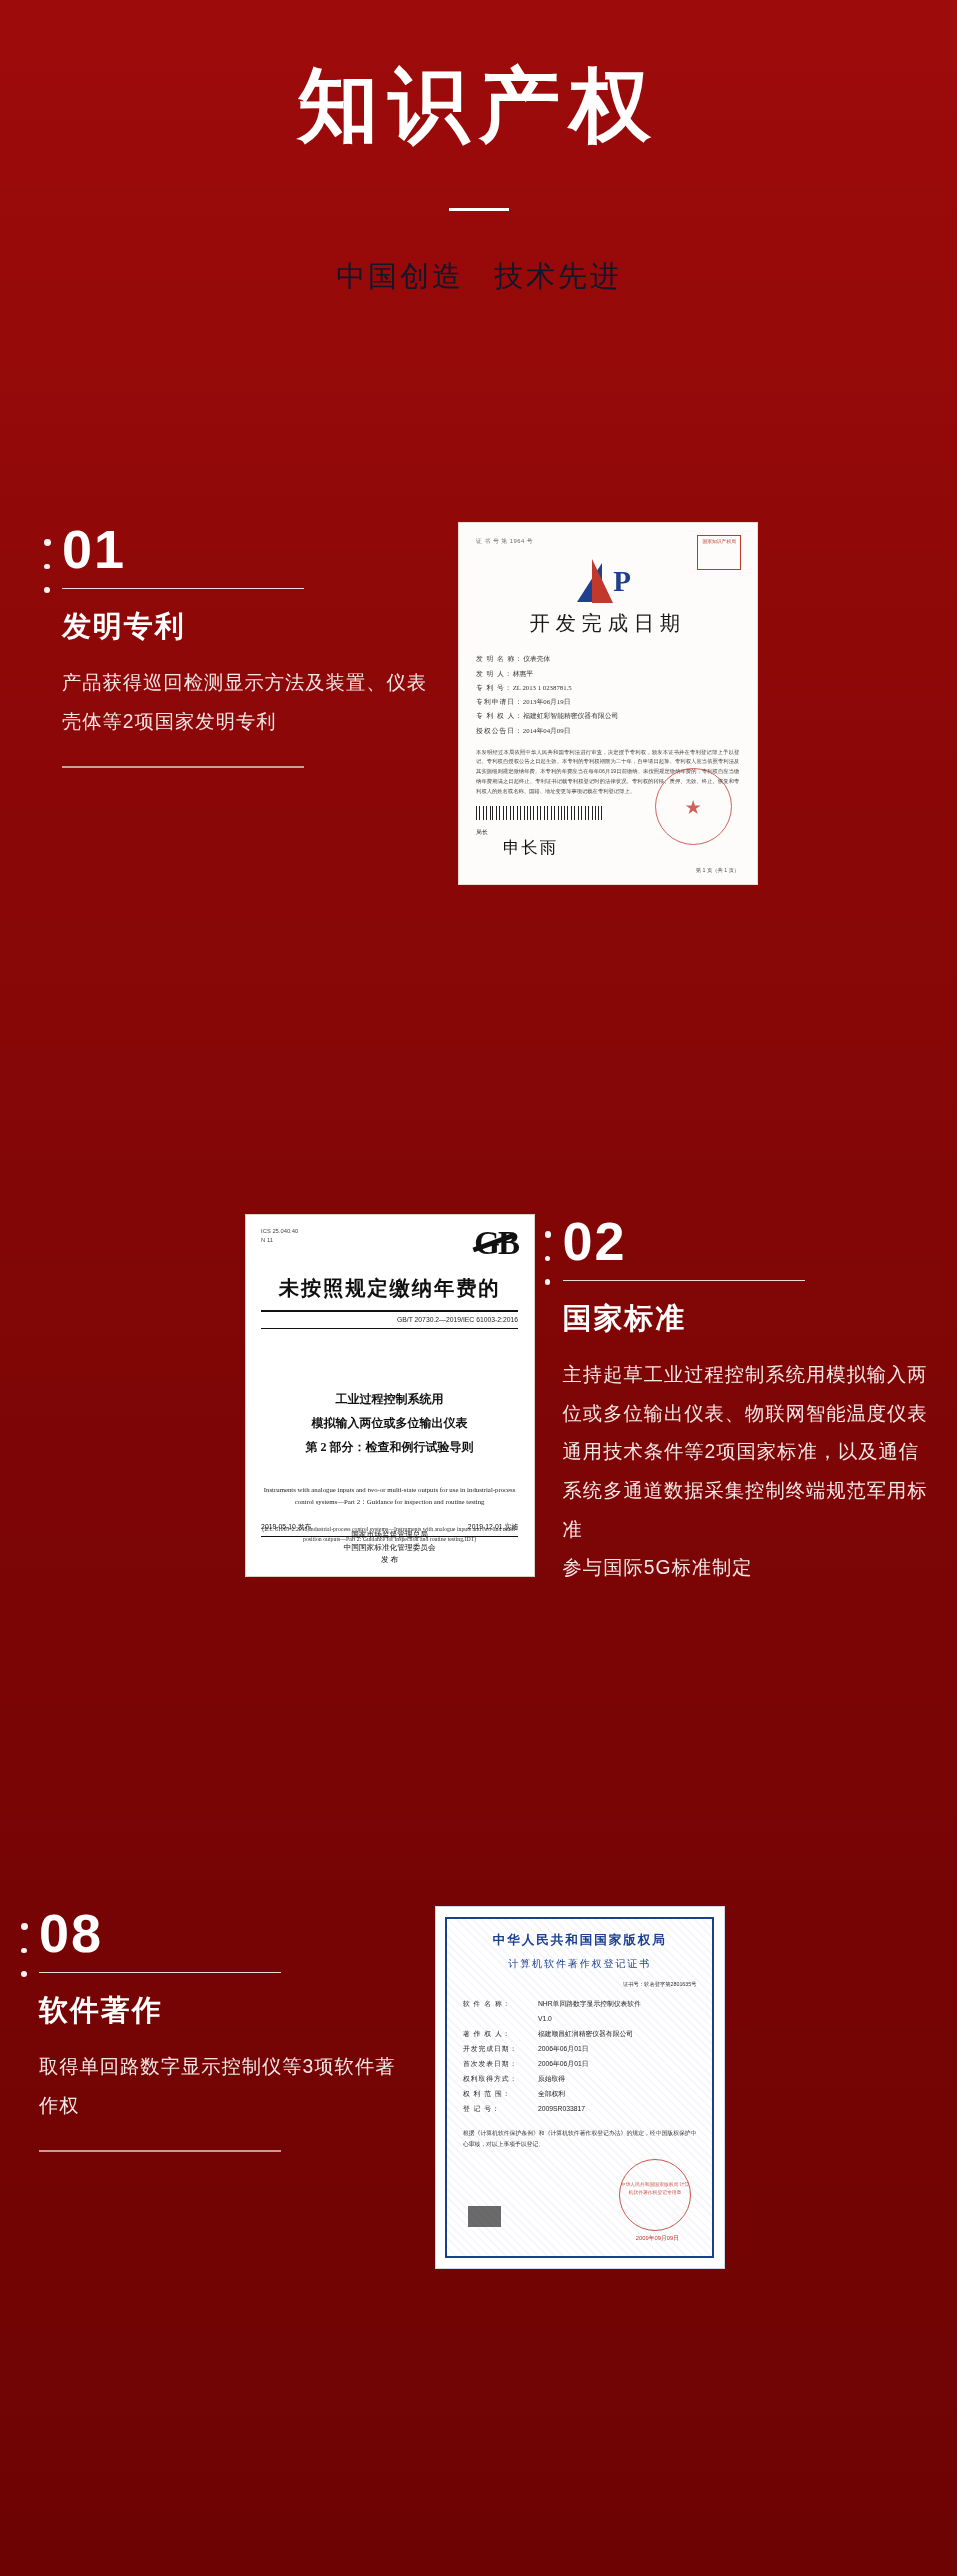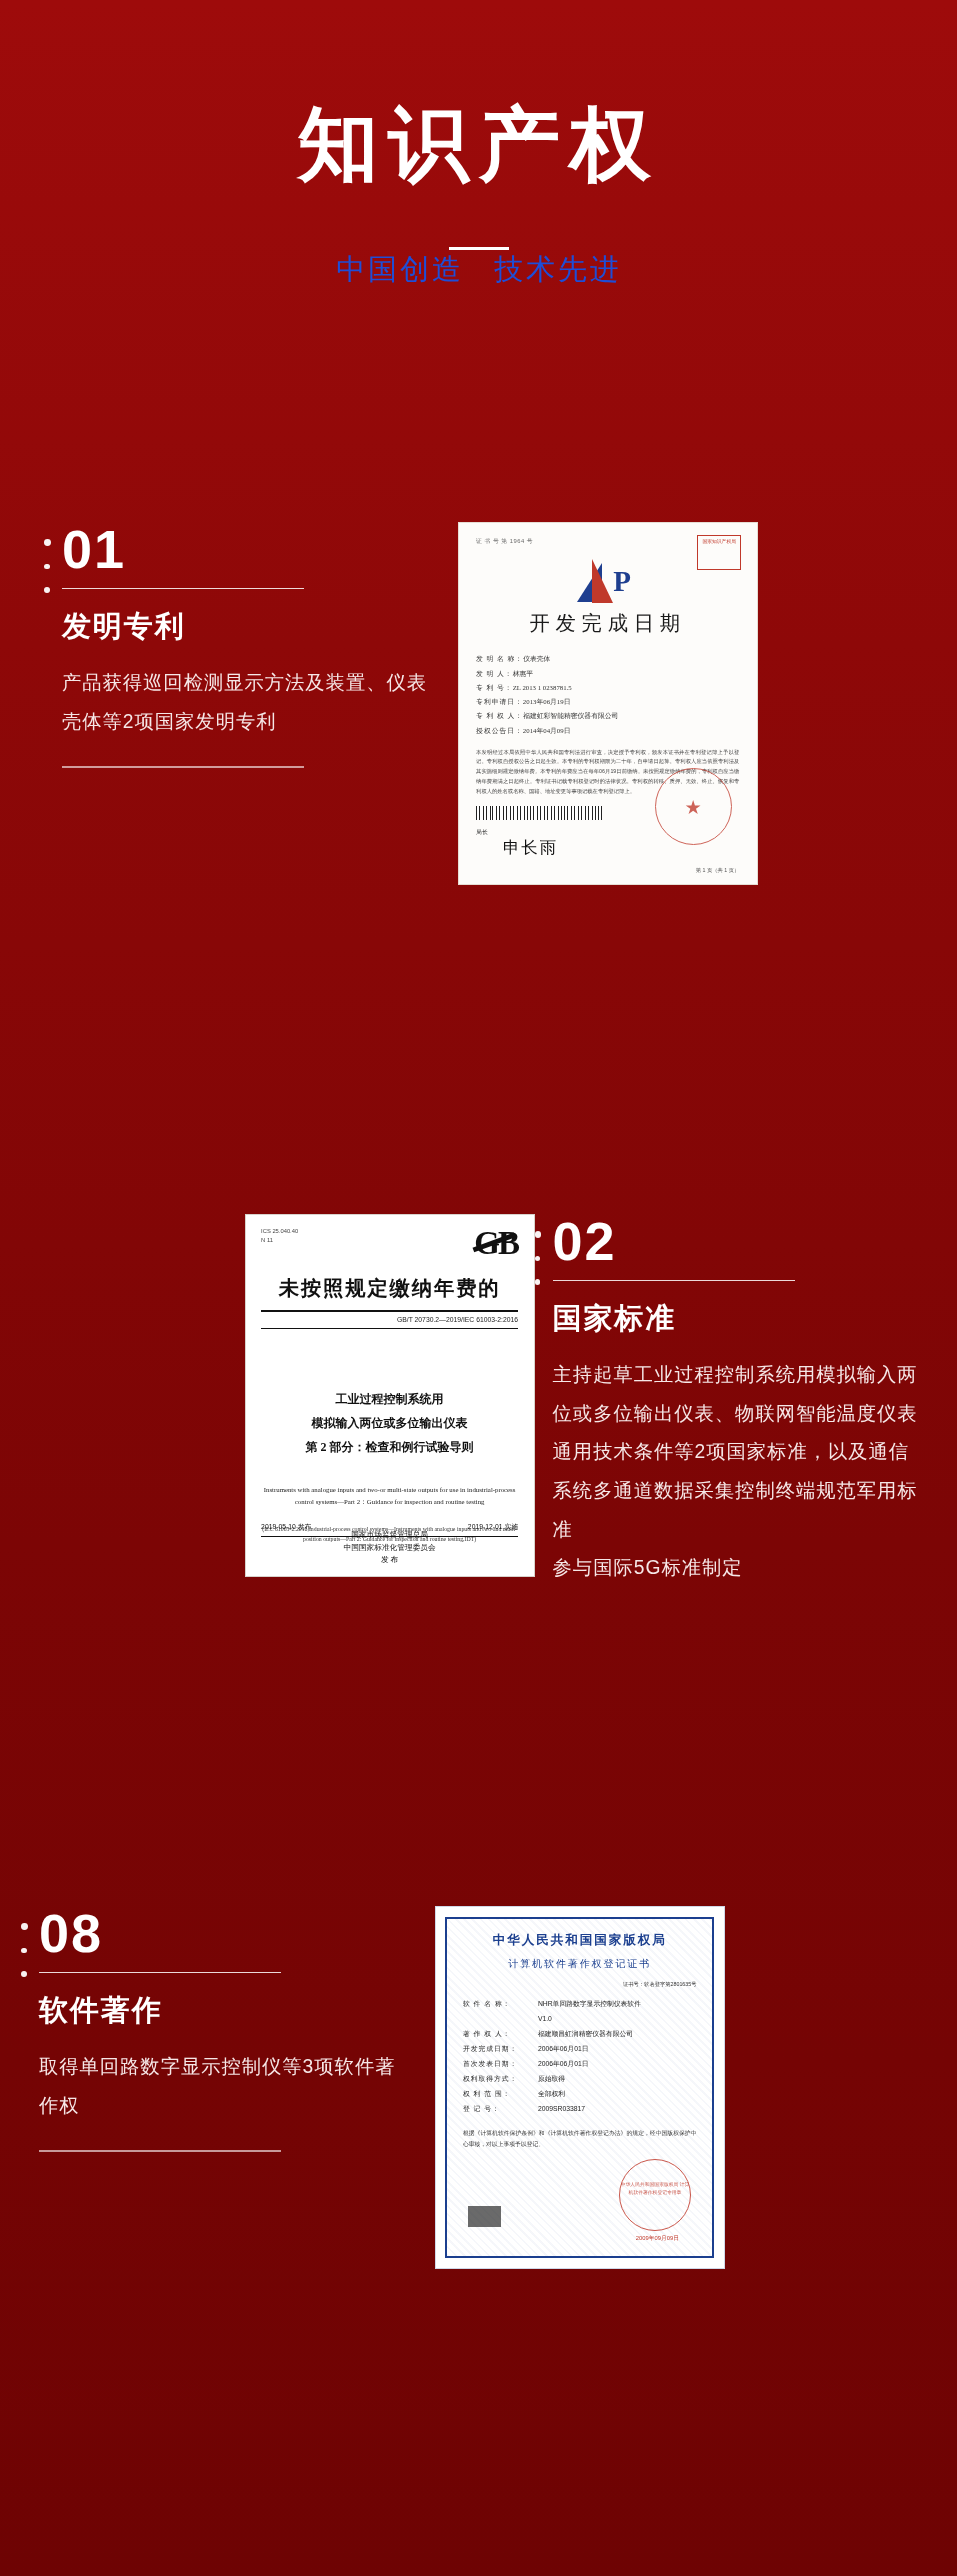--- a/index.html
+++ b/index.html
@@ -12,40 +12,41 @@
     background: linear-gradient(180deg, #9e0b0b 0%, #8e0808 25%, #7c0505 60%, #6e0303 100%);
     font-family: "Liberation Sans", sans-serif;
     color: #ffffff;
     overflow: hidden;
     position: relative;
   }
 
   
   .header {
     text-align: center;
-    padding-top: 104px;
+    padding-top: 65px;
   }
   .header-title {
     font-size: 81px;
     font-weight: bold;
     letter-spacing: 9.7px;
     line-height: 1;
     color: #ffffff;
     margin: 0;
   }
   .header-rule {
     width: 60px;
     height: 2.9px;
     background: #ffffff;
     margin: 62px auto 0 auto;
   }
   .header-subtitle {
+    margin-top: 46px;
     font-size: 29px;
     letter-spacing: 2.9px;
-    color: #1d4ed8;
+    color: #0f172a;
   }
   .header-subtitle span { margin: 0 9.7px; }
 
   
   .section {
     position: absolute;
     width: 958px;
     left: 0;
   }
   .sec1 { top: 522px; margin-left: 23px; }
@@ -57,21 +58,21 @@
     align-items: flex-start;
   }
   .row.reverse { flex-direction: row-reverse; }
 
   
   .textcol {
     width: 406px;
     box-sizing: border-box;
   }
   .sec1 .textcol, .sec3 .textcol { margin-left: 21px; }
-  .sec2 .textcol { margin-right: 17.4px; }
+  .sec2 .textcol { margin-right: 17.4px; padding-left: 10px; }
 
   .dots {
     display: inline-block;
     vertical-align: top;
     width: 13.5px;
     padding-top: 17.4px;
   }
   .dot {
     width: 6.8px;
     height: 6.8px;

